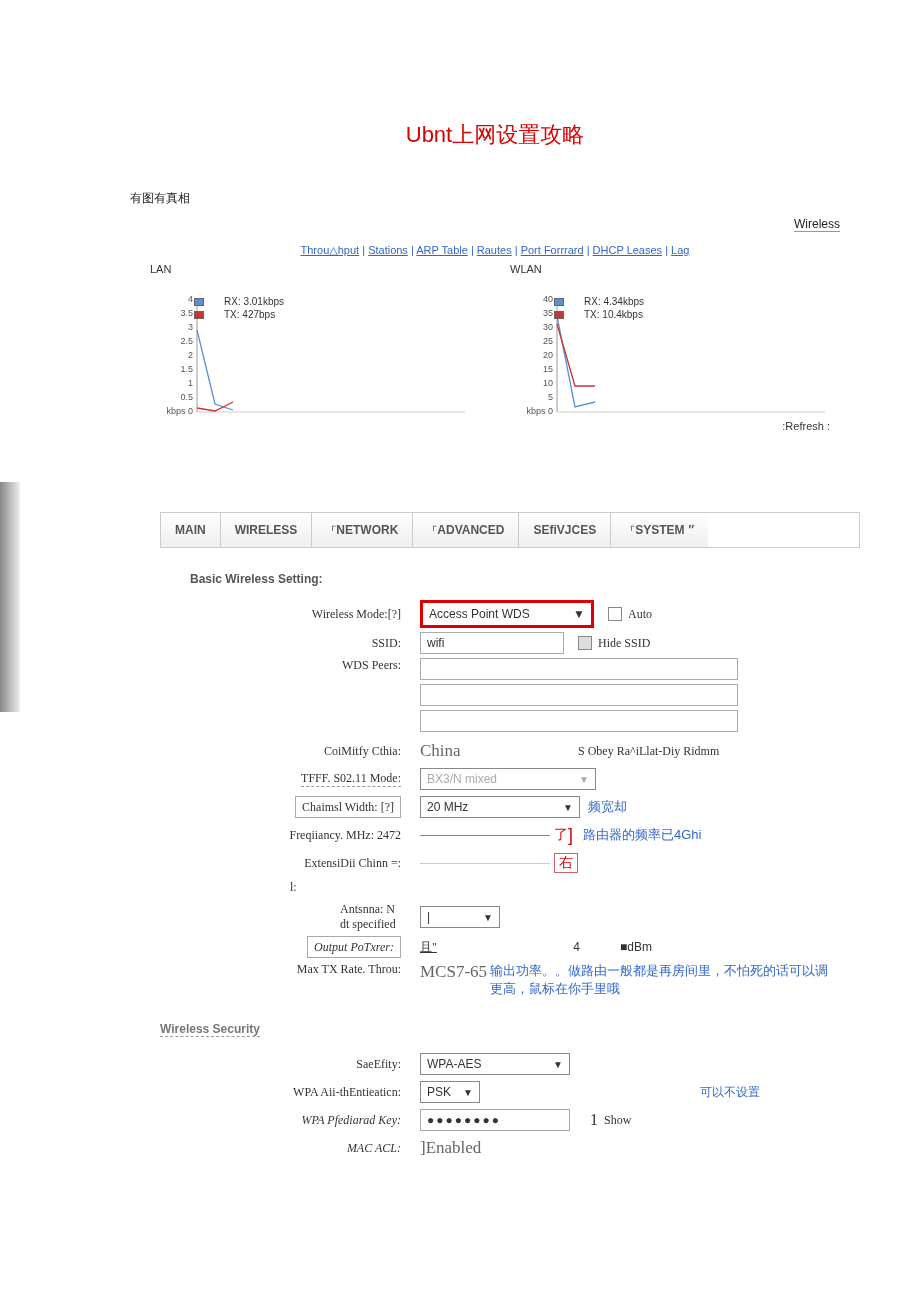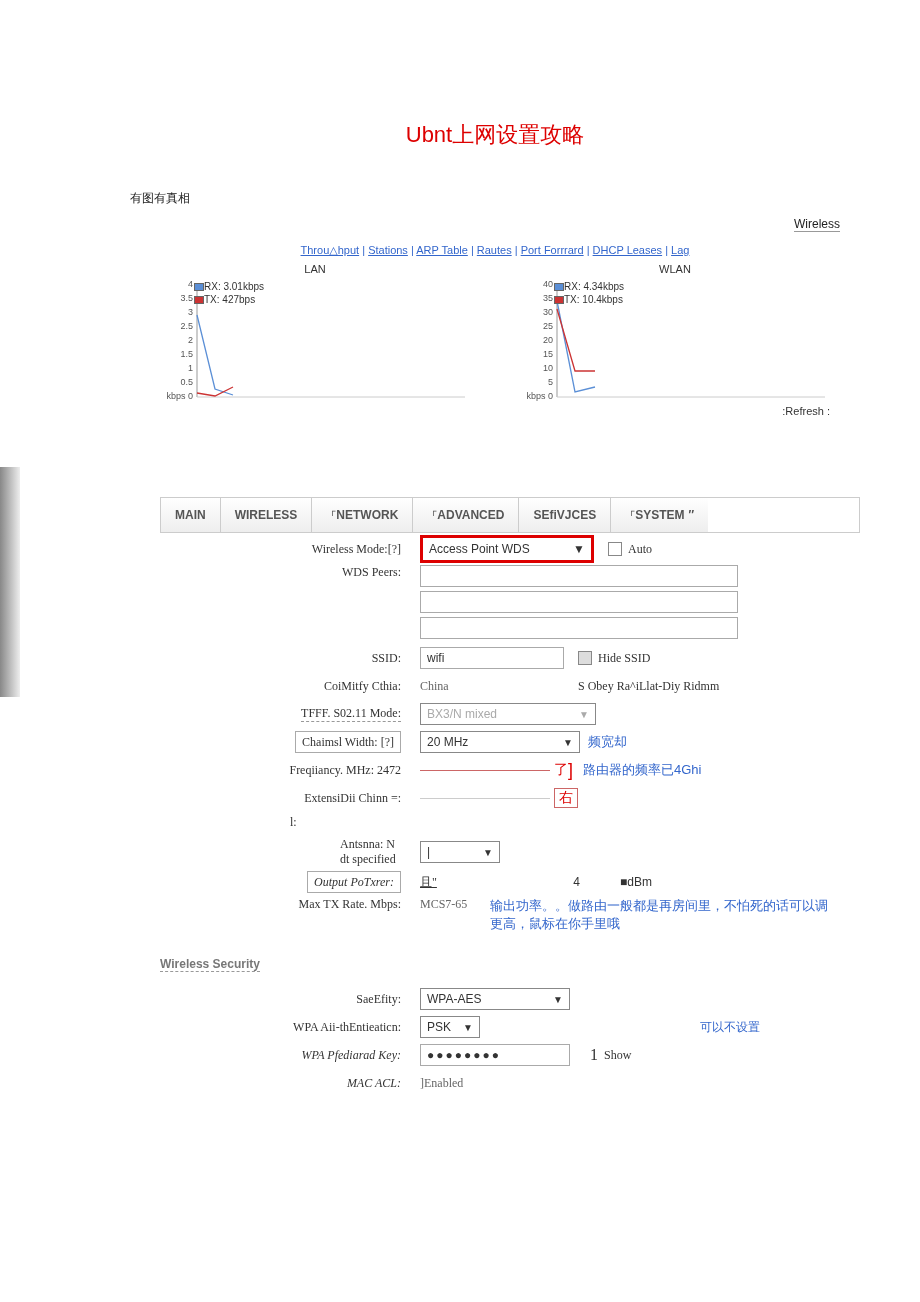--- a/index.html
+++ b/index.html
@@ -9,35 +9,35 @@
   .subtitle { font-size: 12px; color: #222; margin-bottom: 10px; }
   .refresh { text-align: right; color: #222; font-size: 12px; border-bottom: 1px solid #999; display: inline-block; float: right; margin-right: 20px; }
   .clear { clear: both; }
   .monitor-block { padding: 10px 20px 20px; }
   .mon-title { font-size: 11px; color: #333; margin: 4px 0 2px 10px; }
   .subnav { text-align: center; font-size: 11px; color: #36c; margin: 2px 0 6px; }
   .subnav a { color: #36c; text-decoration: underline; cursor: pointer; }
   .subnav .sep { color: #36c; }
   .charts { display: flex; gap: 30px; }
   .chart-col { flex: 1; }
-  .chart-head { text-align: center; font-size: 11px; margin-bottom: 0; }
+  .chart-head { font-size: 11px; margin-bottom: 15px; }
   .chart-legend { font-size: 10px; display: flex; flex-direction: column; gap: 2px; position: absolute; left: 44px; top: 6px; }
-  .leg-row { display: flex; align-items: center; gap: 0; }
+  .leg-row { display: flex; align-items: center; gap: 20px; }
   .leg-sw { width: 10px; height: 8px; border: 1px solid #666; }
   .blue { background: #5b8fd6; }
   .red { background: #c33; }
   .chart-svg { width: 100%; height: 130px; position: relative; }
   .refresh2 { text-align: right; font-size: 11px; color: #333; margin-right: 10px; }
   .tabs-row { display: flex; border: 1px solid #ccc; height: 36px; margin-top: 60px; }
   .tab { flex: 0 0 auto; padding: 10px 14px; font-size: 12px; font-weight: bold; color: #555; border-right: 1px solid #ccc; background: linear-gradient(#fff,#eee); }
   .tab:last-child { border-right: none; }
   .section-title { font-weight: bold; font-size: 12px; color: #555; margin: 24px 0 14px 30px; }
   .field-row { display: flex; align-items: center; min-height: 26px; margin: 2px 0; }
   .label { width: 260px; text-align: right; padding-right: 19px; font-size: 12px; color: #333; }
-  .val { font-size: 12px; color: #666; }
+  .val { font-size: 17px; color: #666; }
   .select { border: 1px solid #888; background: #fff; height: 22px; display: flex; align-items: center; justify-content: space-between; padding: 0 6px; font-size: 12px; }
   .select .tri { font-size: 10px; color: #333; }
   .redbox { border: 3px solid #d00; width: 174px; height: 28px; display: flex; align-items: center; justify-content: space-between; padding: 0 6px; font-size: 12px; }
   .input { border: 1px solid #aaa; background: #fff; height: 22px; padding: 0 6px; font-size: 12px; display: flex; align-items: center; }
   .textbox { border: 1px solid #aaa; height: 22px; width: 318px; background: #fff; margin-bottom: 4px; }
   .chk { width: 14px; height: 14px; border: 1px solid #888; display: inline-block; vertical-align: middle; margin-right: 6px; }
   .serif { font-family: "Times New Roman", serif; }
   .italic { font-style: italic; }
   .ann-red { color: #d00; font-size: 14px; }
   .ann-blue { color: #36c; font-size: 13px; }
@@ -146,46 +146,47 @@
   <div style="padding-left:30px;">
     <div class="tabs-row">
       <div class="tab">MAIN</div>
       <div class="tab">WIRELESS</div>
       <div class="tab"><span style="font-size:10px;">「</span><span>NETWORK</span></div>
       <div class="tab"><span style="font-size:10px;">「</span><span>ADVANCED</span></div>
       <div class="tab">SEfiVJCES</div>
       <div class="tab"><span style="font-size:10px;">「</span><span>SYSTEM</span><span class="italic"> ″</span></div>
     </div>
 
+    <div class="section-title">Basic Wireless Setting:</div>
 
     <div class="field-row">
       <div class="label serif"><span>Wireless Mode:[?]</span></div>
       <div class="redbox">
         <span>Access Point WDS</span>
           <span class="tri">▼</span>
       </div>
       <div style="margin-left:14px;"><span class="chk"></span><span class="serif">Auto</span></div>
+    </div>
+
+    <div class="field-row">
+      <div class="label serif">SSID:</div>
+      <div class="input" style="width:144px;">wifi</div>
+      <div style="margin-left:14px;"><span class="chk" style="background:#ddd;"></span><span class="serif">Hide SSID</span></div>
     </div>
 
     <div class="field-row" style="align-items:flex-start;">
       <div class="label serif">WDS Peers:</div>
       <div>
         <div class="textbox"></div>
         <div class="textbox"></div>
         <div class="textbox"></div>
       </div>
     </div>
 
     <div class="field-row">
-      <div class="label serif">SSID:</div>
-      <div class="input" style="width:144px;">wifi</div>
-      <div style="margin-left:14px;"><span class="chk" style="background:#ddd;"></span><span class="serif">Hide SSID</span></div>
-    </div>
-
-    <div class="field-row">
       <div class="label serif">CoiMitfy Cthia:</div>
       <div class="val serif" style="width:144px;">China</div>
       <div class="serif" style="margin-left:14px;">S  Obey Ra^iLlat-Diy Ridmm</div>
     </div>
 
     <div class="field-row">
       <div class="label serif"><span class="dotted">TFFF. S02.11 Mode:</span></div>
       <div class="select" style="width:176px; color:#aaa;">
         <span>BX3/N mixed</span>
           <span class="tri" style="color:#aaa;">▼</span>
@@ -228,21 +229,21 @@
     </div>
 
     <div class="field-row">
       <div class="label serif italic"><span class="boxed-label">Output PoTxrer:</span></div>
       <div class="serif" style="width:100px; text-decoration:underline;">且"</div>
       <div style="width:60px; text-align:right;">4</div>
       <div style="margin-left:40px;">■dBm</div>
     </div>
 
     <div class="field-row" style="align-items:flex-start;">
-      <div class="label serif">Max TX Rate. Mbps:</div>
+      <div class="label serif">Max TX Rate. Throu:</div>
       <div class="val serif" style="width:70px;">MCS7-65</div>
       <div class="ann-blue" style="max-width:340px;">输出功率。。做路由一般都是再房间里，不怕死的话可以调更高，鼠标在你手里哦</div>
     </div>
 
     <div class="section-title" style="margin-left:0; color:#777;">
       <span class="dotted">Wireless Security</span>
     </div>
 
     <div class="field-row">
       <div class="label serif">SaeEfity:</div>

